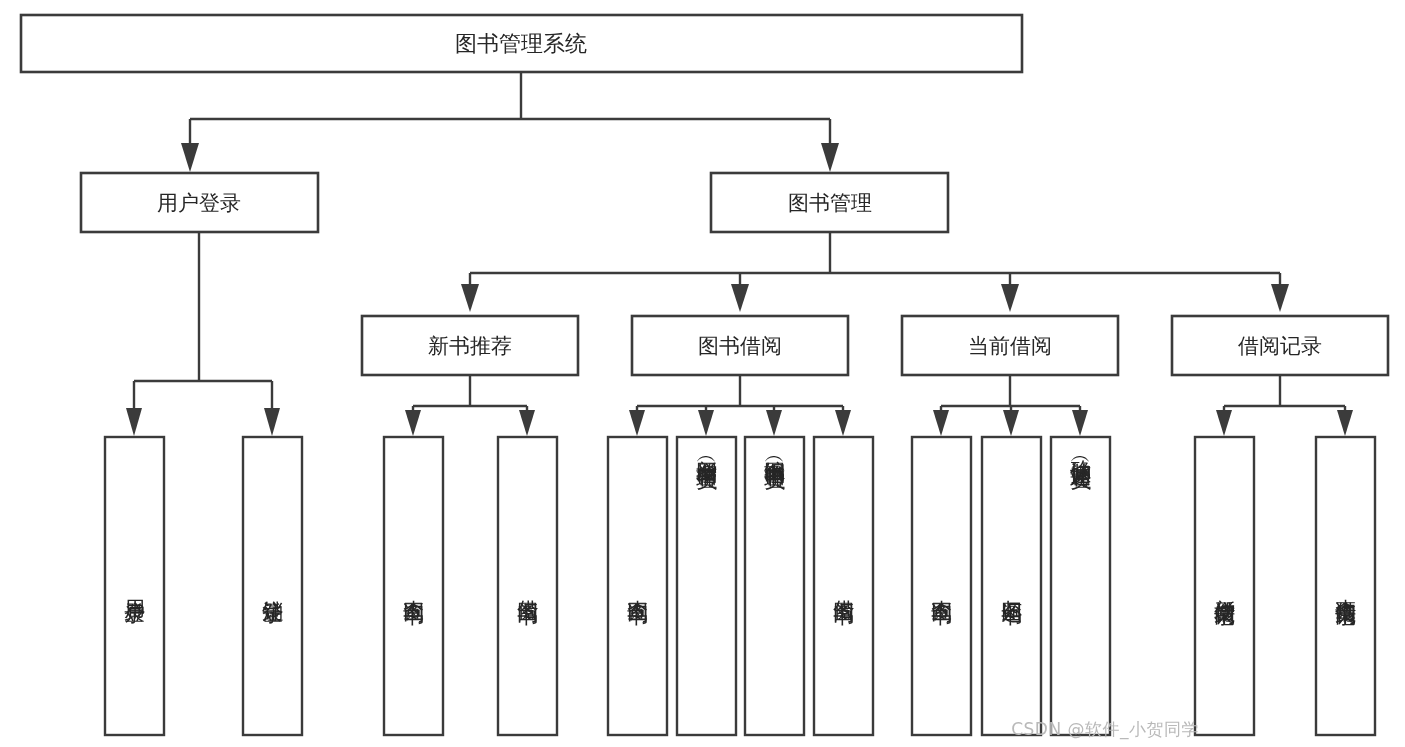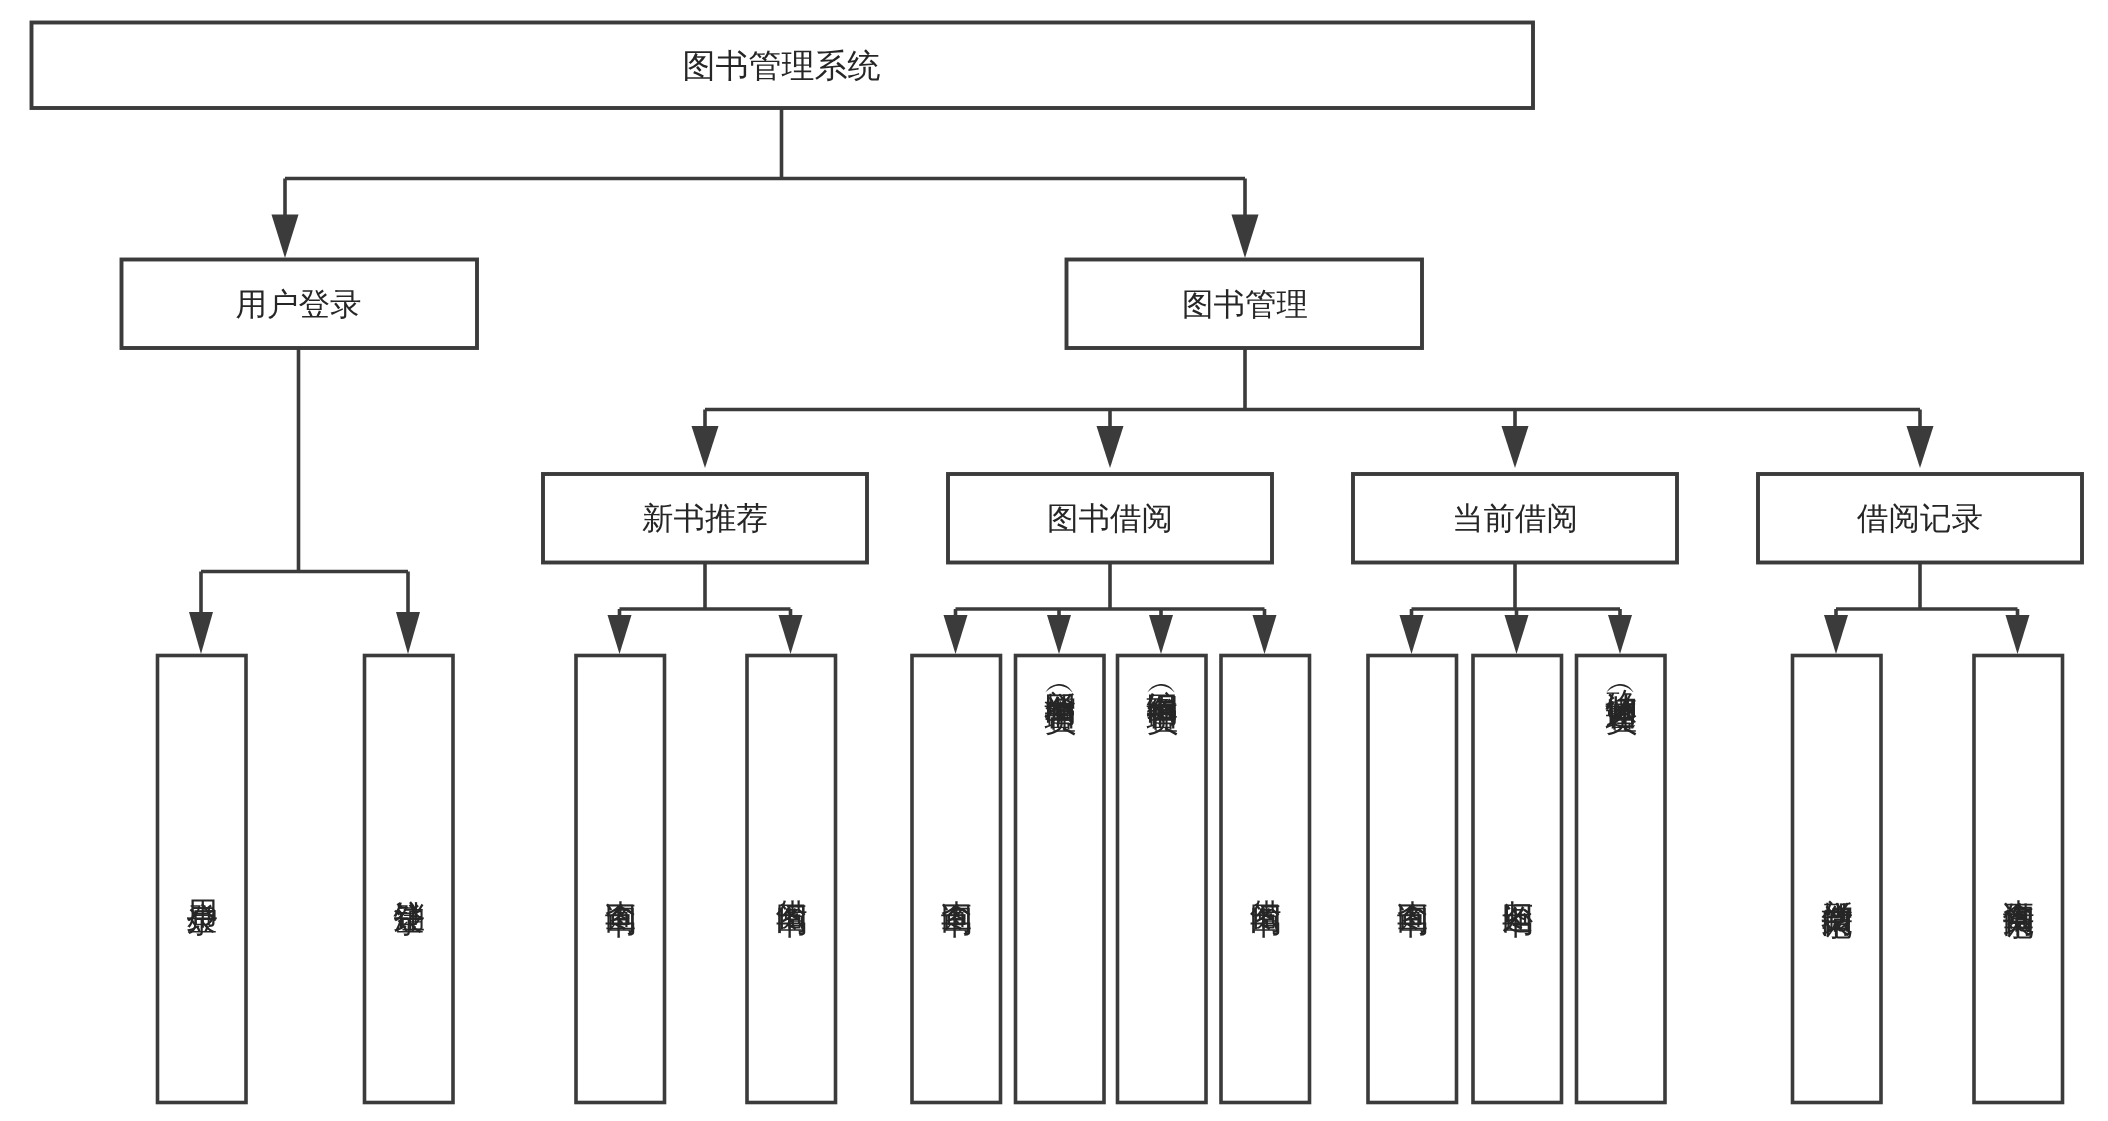--- a/index.html
+++ b/index.html
@@ -254,13 +254,14 @@
   <div class="leaf-label-wrap" style="left:1051px;top:437px;width:59px;height:298px;align-items:flex-start;">
     <span class="leaf-label" style="margin-top:6px;">确认归还（管理员）</span>
   </div>
   <div class="leaf-label-wrap" style="left:1195px;top:437px;width:59px;height:298px;">
     <span class="leaf-label">新增借阅记录</span>
   </div>
   <div class="leaf-label-wrap" style="left:1316px;top:437px;width:59px;height:298px;">
     <span class="leaf-label">查询借阅记录</span>
   </div>
 
+  <div id="watermark">CSDN @软件_小贺同学</div>
 </div>
 
 </body></html>

